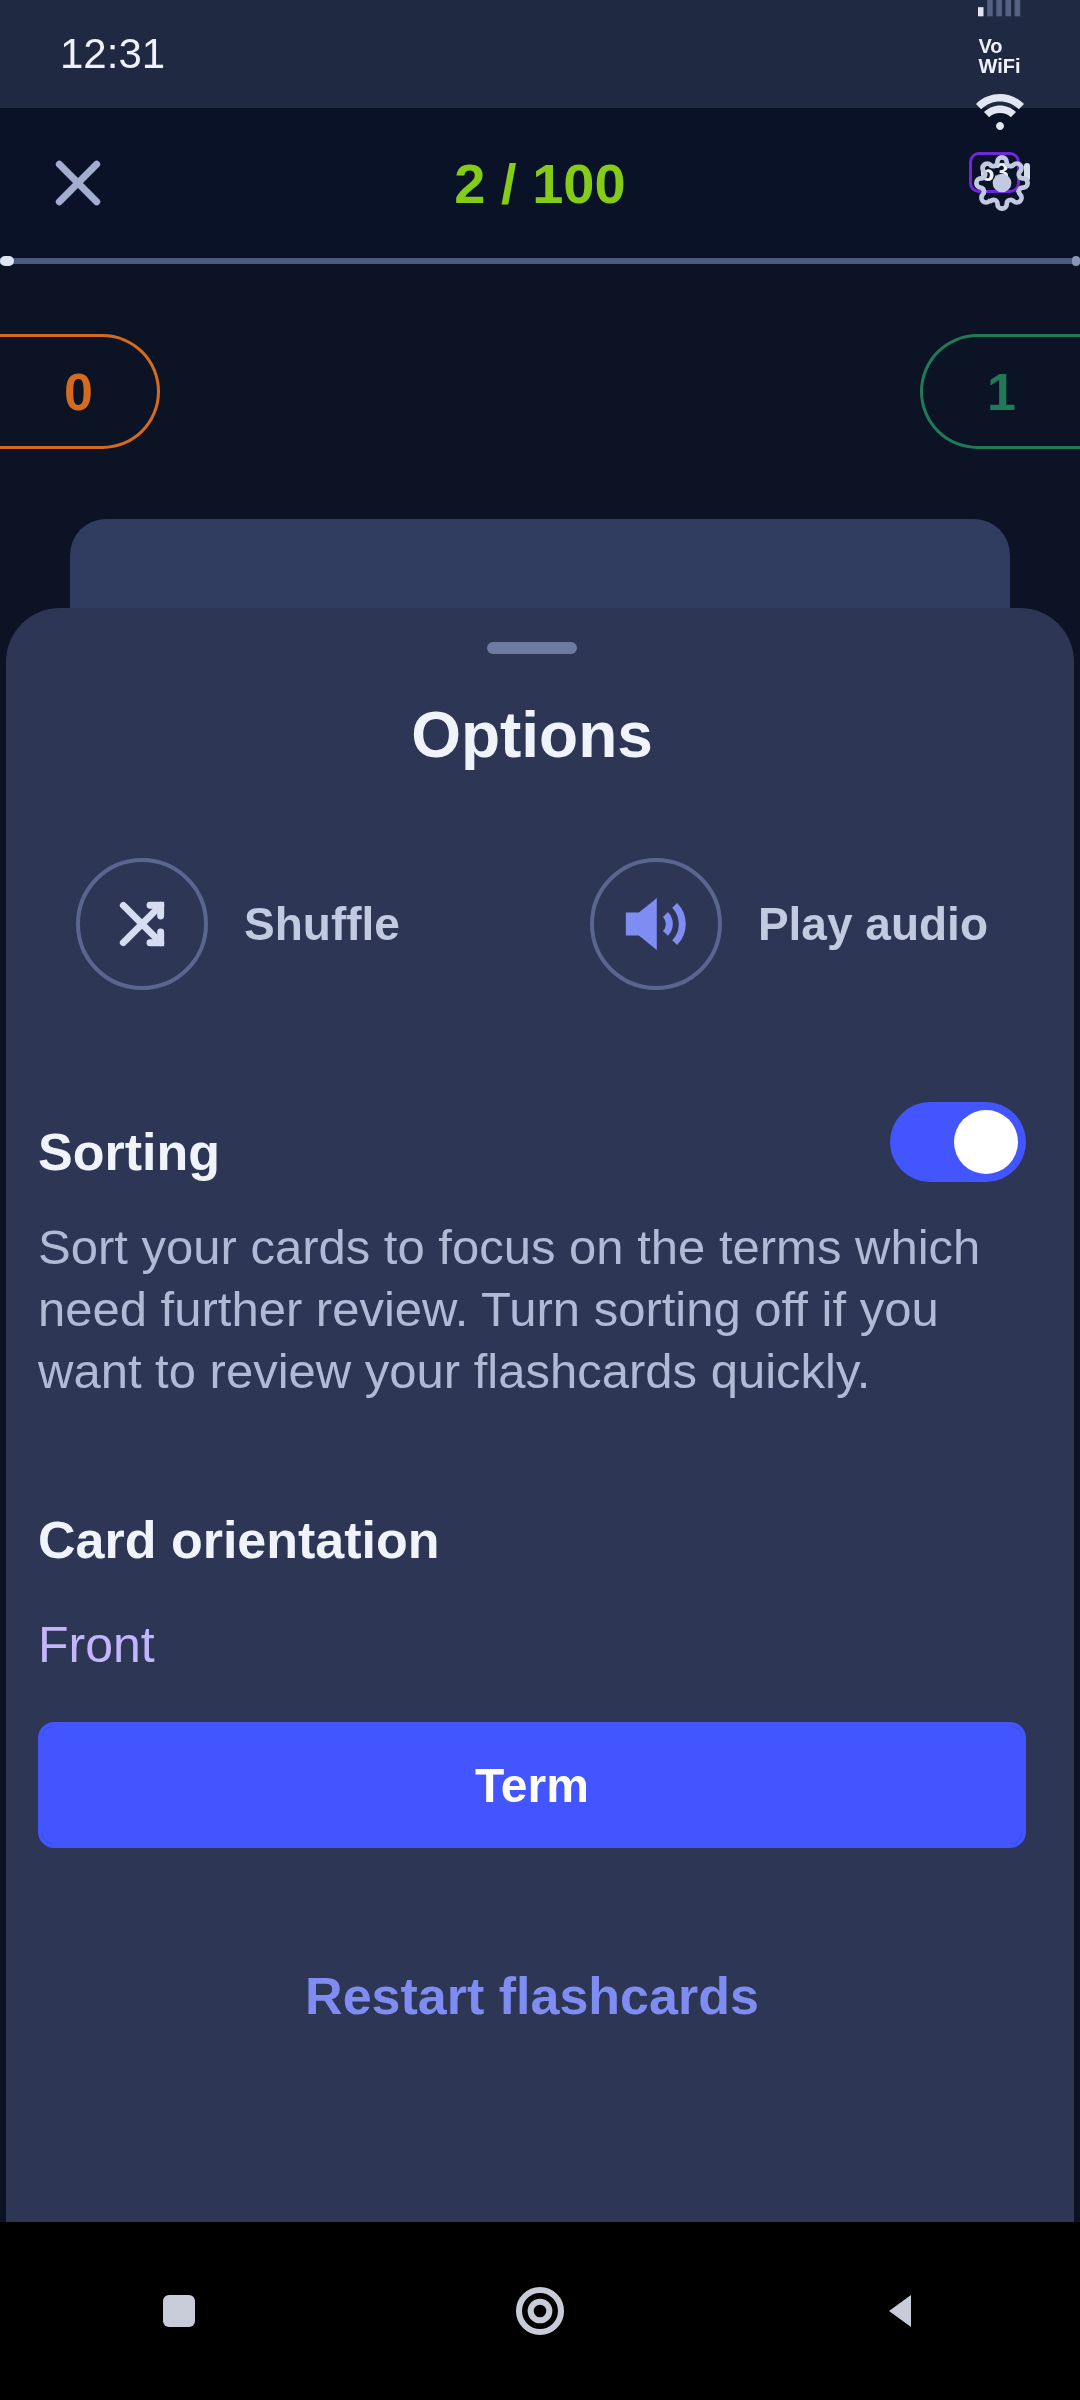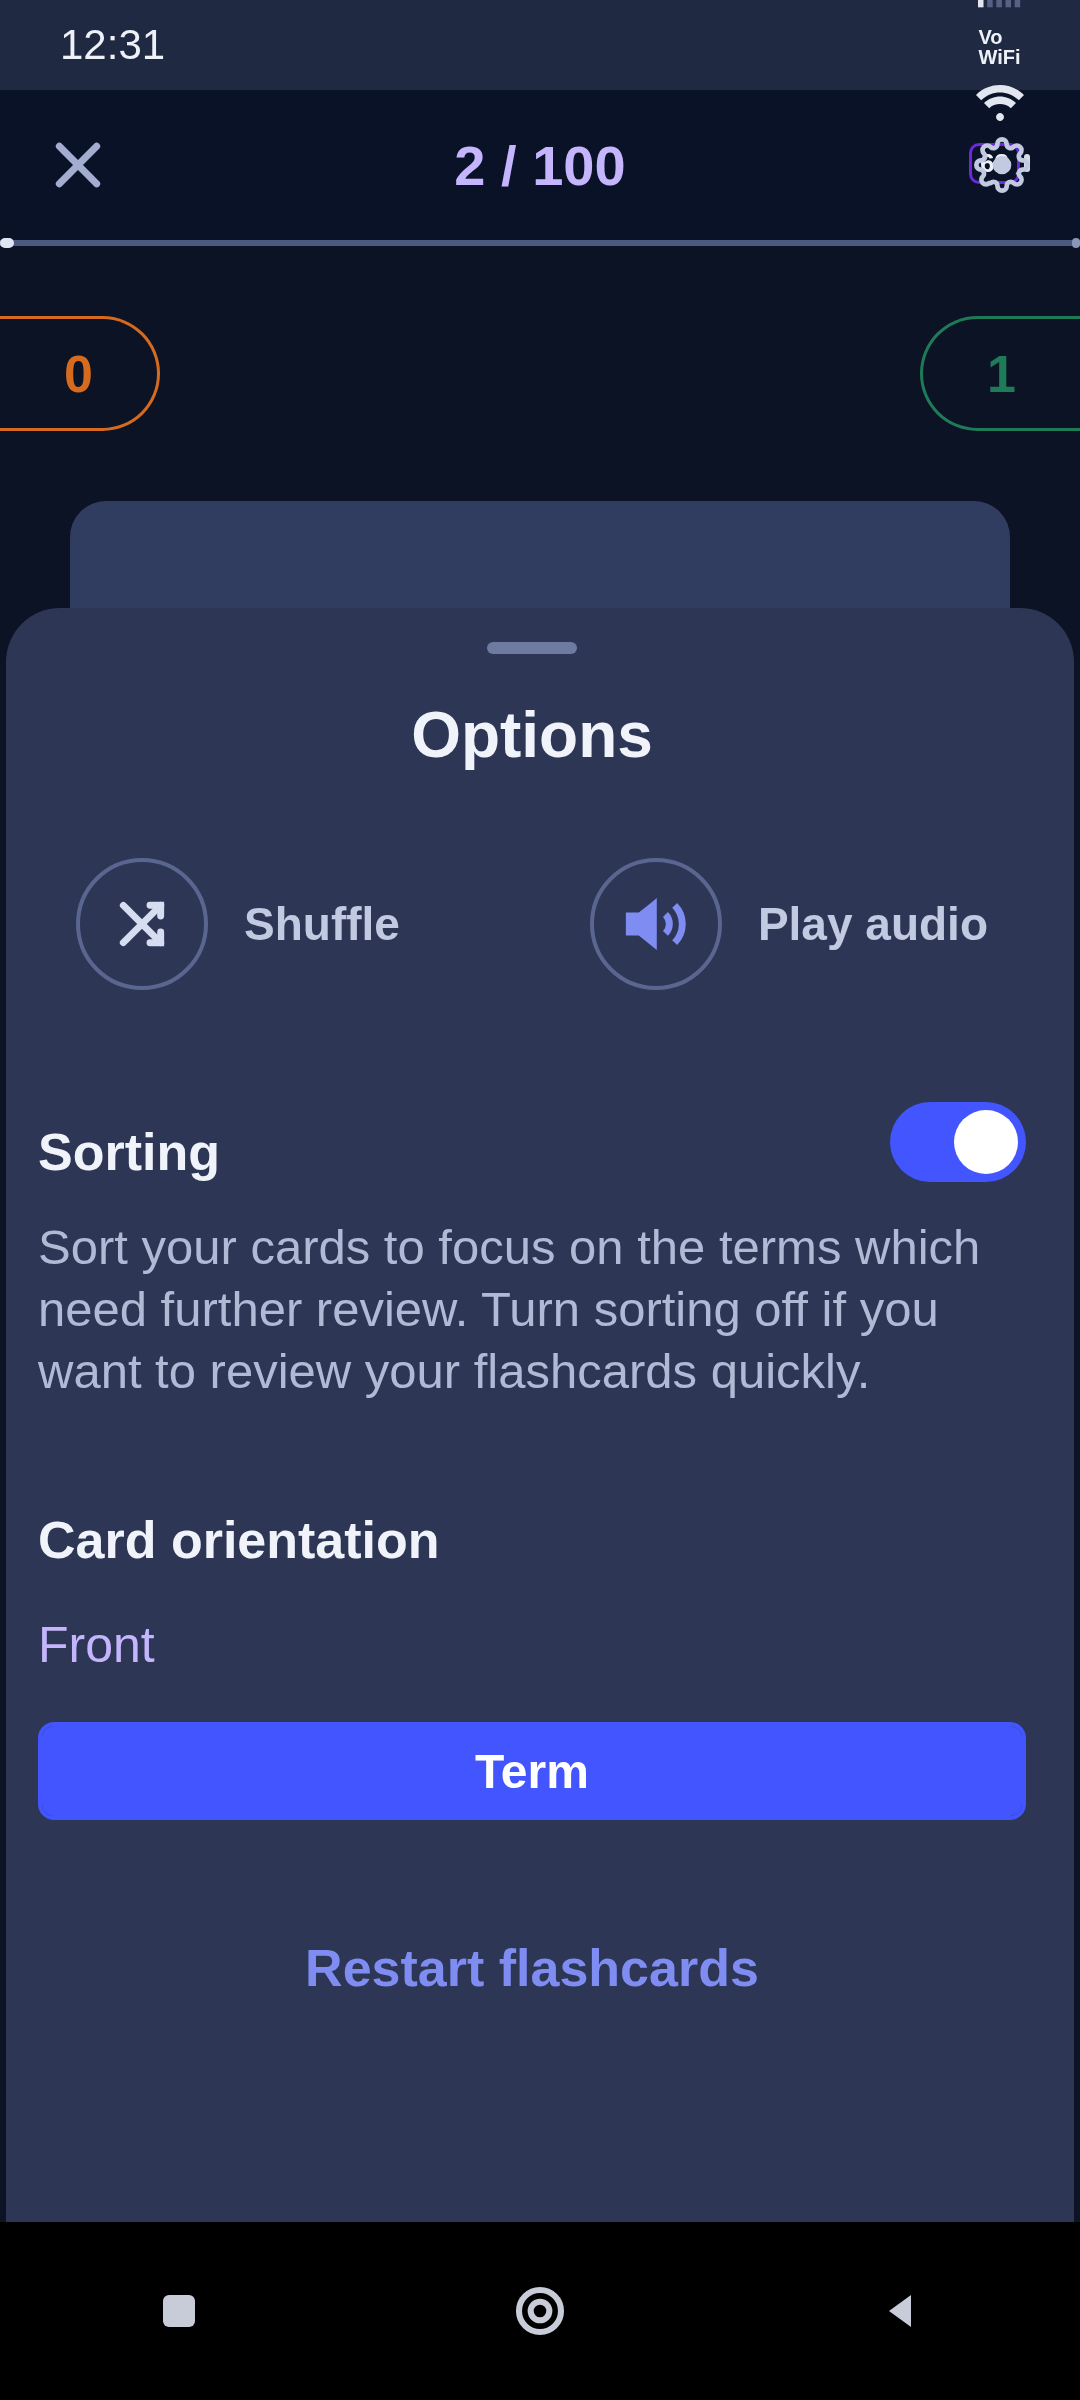--- a/index.html
+++ b/index.html
@@ -1,29 +1,29 @@
 <!DOCTYPE html>
 <html><head>
 <meta charset="utf-8">
 <style>
   * { margin:0; padding:0; box-sizing:border-box; -webkit-font-smoothing:antialiased; }
   html,body { width:1080px; height:2400px; background:#0b1325; font-family:-apple-system,Helvetica,Arial,sans-serif; color:#e8ecf6; overflow:hidden; }
 
   
-  .status-bar { height:90px; display:flex; align-items:center; justify-content:space-between; padding:0 50px 0 60px; font-size:42px; font-weight:500; color:#eef1f8; background:#202942;}
+  .status-bar { height:108px; display:flex; align-items:center; justify-content:space-between; padding:0 50px 0 60px; font-size:42px; font-weight:500; color:#eef1f8; background:#202942;}
   .status-right { display:flex; align-items:center; gap:18px;flex-direction:column; }
   .status-right svg { display:block; }
   .batt-wrap { display:flex; align-items:center; border:3px solid #6d28d9; border-radius:10px; padding:2px 8px; font-size:26px; font-weight:600;}
   .batt-tip { width:6px; height:18px; background:#d9dde8; border-radius:3px; margin-left:4px; }
   .vo-wifi { font-size:20px; line-height:20px; font-weight:600; text-align:left; }
 
   
   .app-header { height:150px; display:flex; align-items:center; justify-content:space-between; padding:0 50px; background:#0a1228;}
   .close-x { width:56px; height:56px; }
-  .header-count { font-size:56px; font-weight:700; color:#c4b5fd; }
+  .header-count { font-size:56px; font-weight:700; color:#84cc16; }
   .gear { width:56px; height:56px; }
 
   .progress-track { height:6px; background:#4d5a7f; position:relative; }
   .progress-fill { position:absolute; left:0; top:-2px; width:14px; height:10px; background:#dfe5f2; border-radius:6px; }
   .progress-end { position:absolute; right:0; top:-2px; width:8px; height:10px; background:#8a97b8; border-radius:6px; }
 
   
   .score-row { display:flex; justify-content:space-between; margin-top:70px;}
   .pill { width:160px; height:115px; display:flex; align-items:center; justify-content:center; font-size:52px; font-weight:700; }
   .pill-left { border:3px solid #d66a1f; border-left:none; border-radius:0 60px 60px 0; color:#d66a1f; }
@@ -47,21 +47,21 @@
 
   .sorting-row { display:flex; justify-content:space-between; align-items:flex-end; margin-top:112px; }
   .section-head { font-size:52px; font-weight:800; color:#f1f3fa; }
   .toggle { width:136px; height:80px; border-radius:50px; background:#4255ff; position:relative; }
   .toggle-knob { position:absolute; right:8px; top:8px; width:64px; height:64px; background:#fff; border-radius:32px; }
   .sorting-desc { font-size:49px; line-height:62px; font-weight:500; color:#b1bad5; margin-top:34px; }
 
   .orientation-head { font-size:52px; font-weight:800; color:#f1f3fa; margin-top:108px; }
   .front-label { font-size:50px; color:#c4b5fd; margin-top:46px; }
 
-  .seg { display:flex; margin-top:48px; border:4px solid #4255ff; border-radius:16px; overflow:hidden; height:98px; }
+  .seg { display:flex; margin-top:48px; border:4px solid #4255ff; border-radius:16px; overflow:hidden; height:126px; }
   .seg-btn { flex:1; display:flex; align-items:center; justify-content:center; font-size:48px; font-weight:700; }
   .seg-active { background:#4255ff; color:#fff; }
   .seg-inactive { background:transparent; color:#6d7ef7; }
 
   .restart { text-align:center; font-size:52px; font-weight:700; color:#7f8cf2; margin-top:118px; }
 
   
   .nav-bar { position:absolute; left:0; right:0; bottom:0; height:178px; background:#000; display:flex; align-items:center; justify-content:space-around; }
 </style>
 </head>

